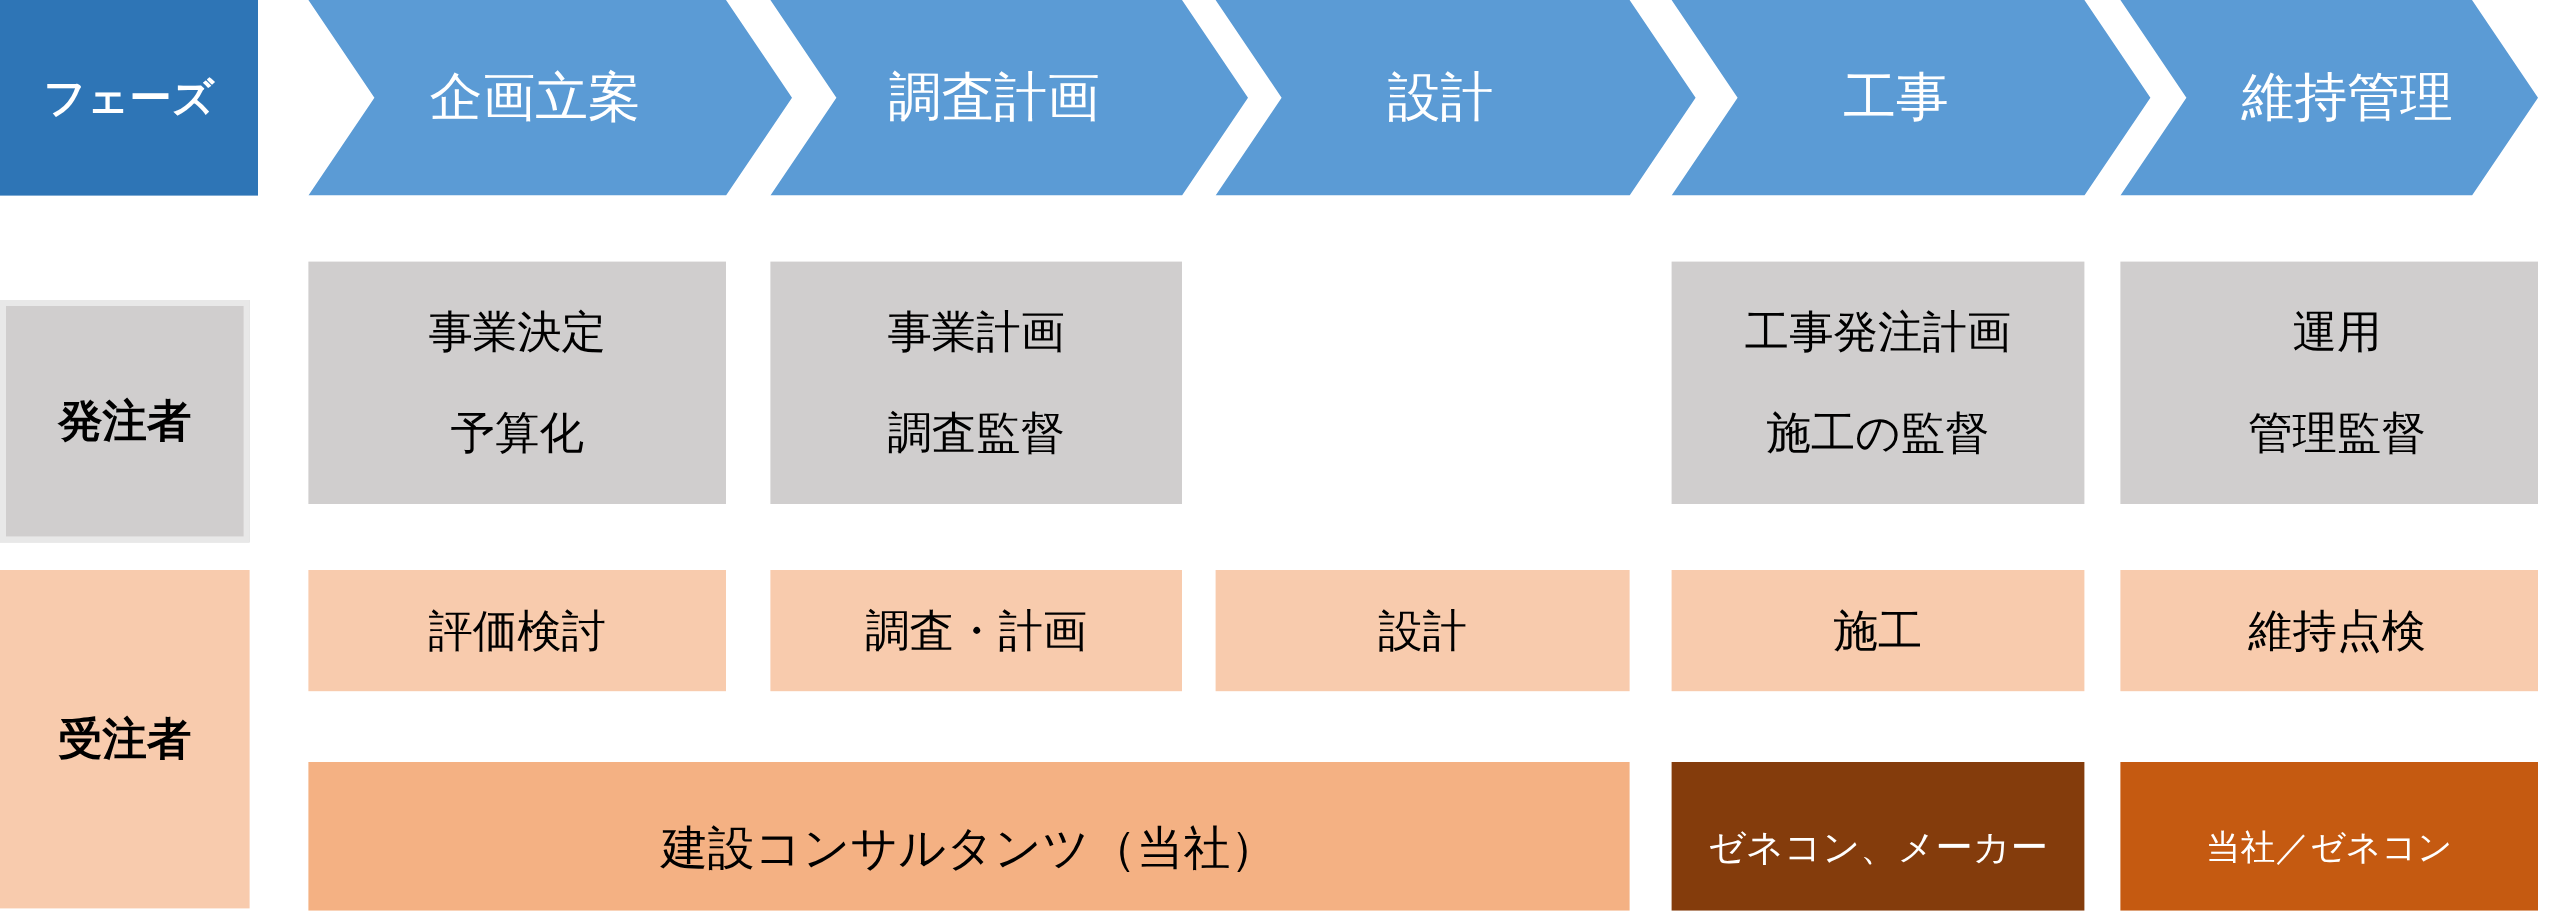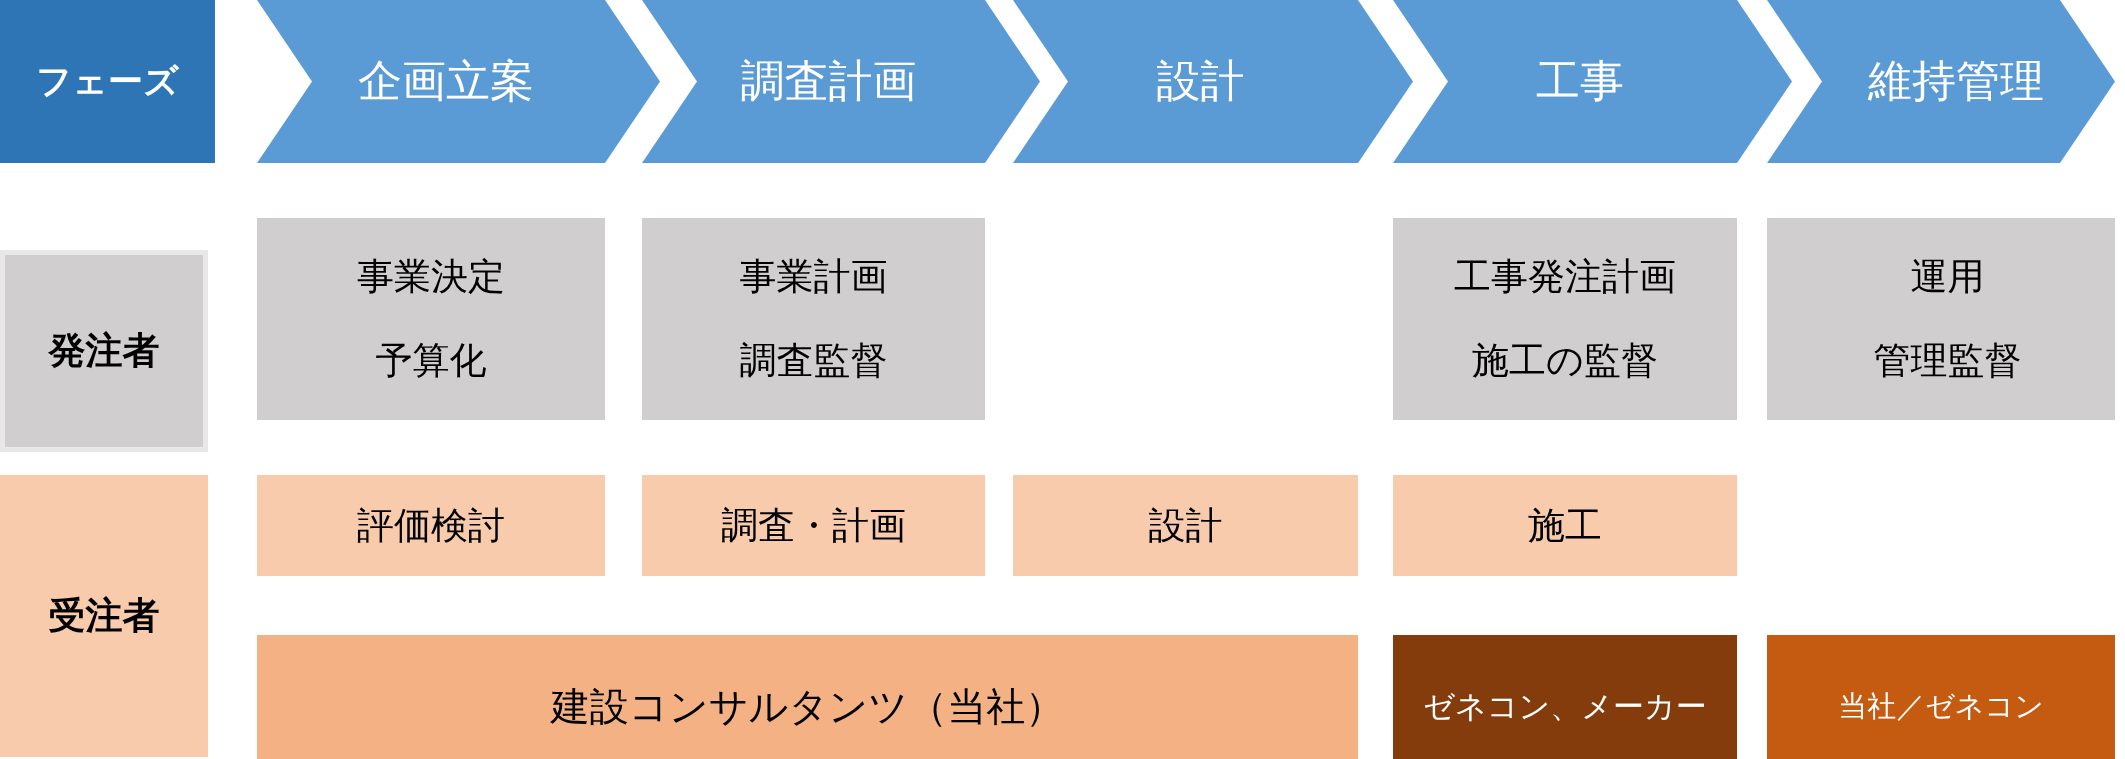--- a/index.html
+++ b/index.html
@@ -112,18 +112,19 @@
     <div>運用</div>
     <div>管理監督</div>
   </div>
 
   <div class="abs row-label contractor-label">受注者</div>
 
   <div class="abs obox c0">評価検討</div>
   <div class="abs obox c1">調査・計画</div>
   <div class="abs obox c2">設計</div>
   <div class="abs obox c3">施工</div>
+  <div class="abs obox c4">維持点検</div>
 
   <div class="abs perf perf-consultant">建設コンサルタンツ（当社）</div>
   <div class="abs perf perf-brown">ゼネコン、メーカー</div>
   <div class="abs perf perf-dorange">当社／ゼネコン</div>
 
 </div>
 
 </body></html>

